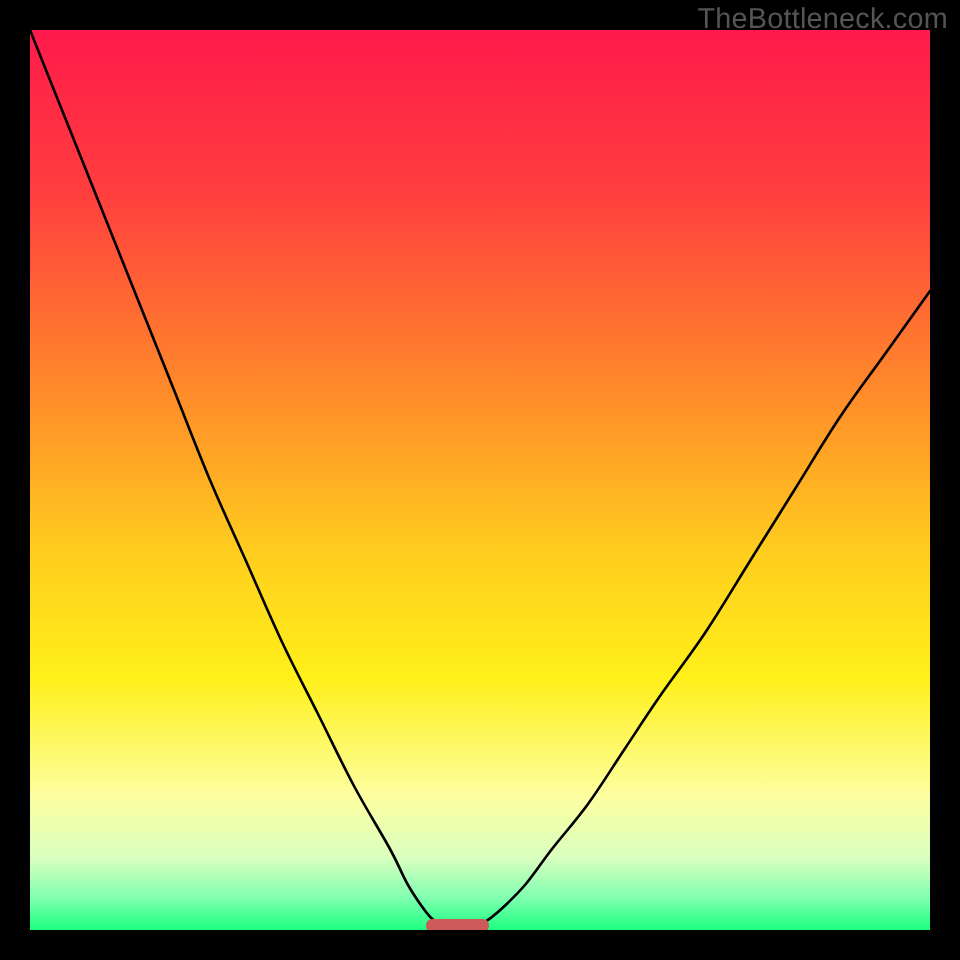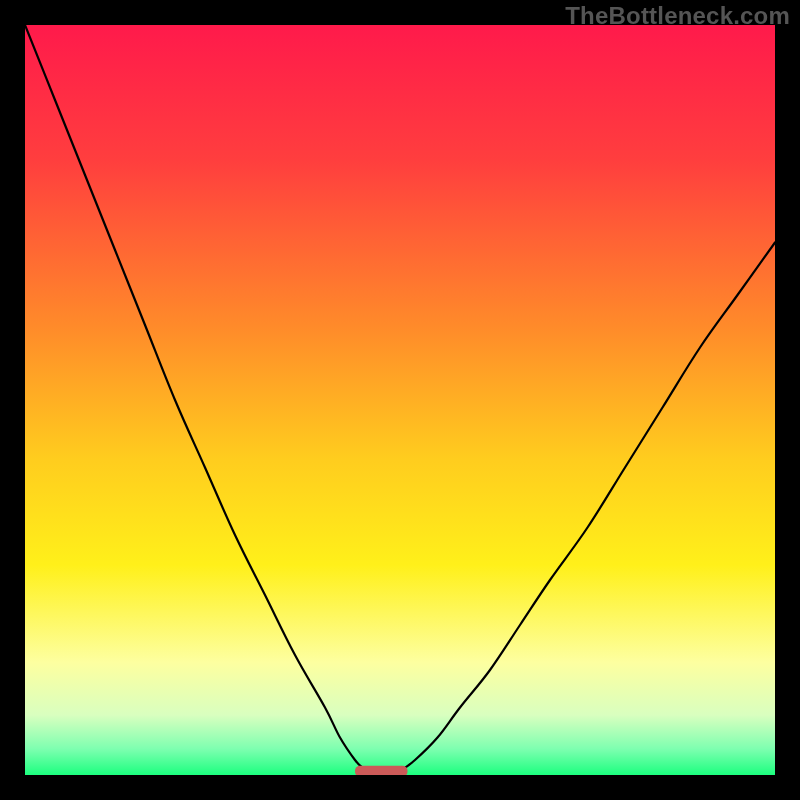--- a/index.html
+++ b/index.html
@@ -16,21 +16,21 @@
     width: 800px;
     height: 800px;
     background: #000;
   }
   .watermark {
     position: absolute;
     top: 2px;
     right: 10px;
     color: #555;
     font-size: 24px;
-    font-weight: 700;
+    font-weight: 400;
     z-index: 5;
     letter-spacing: 0.2px;
   }
   .plot {
     position: absolute;
     left: 25px;
     top: 25px;
     width: 750px;
     height: 750px;
   }

